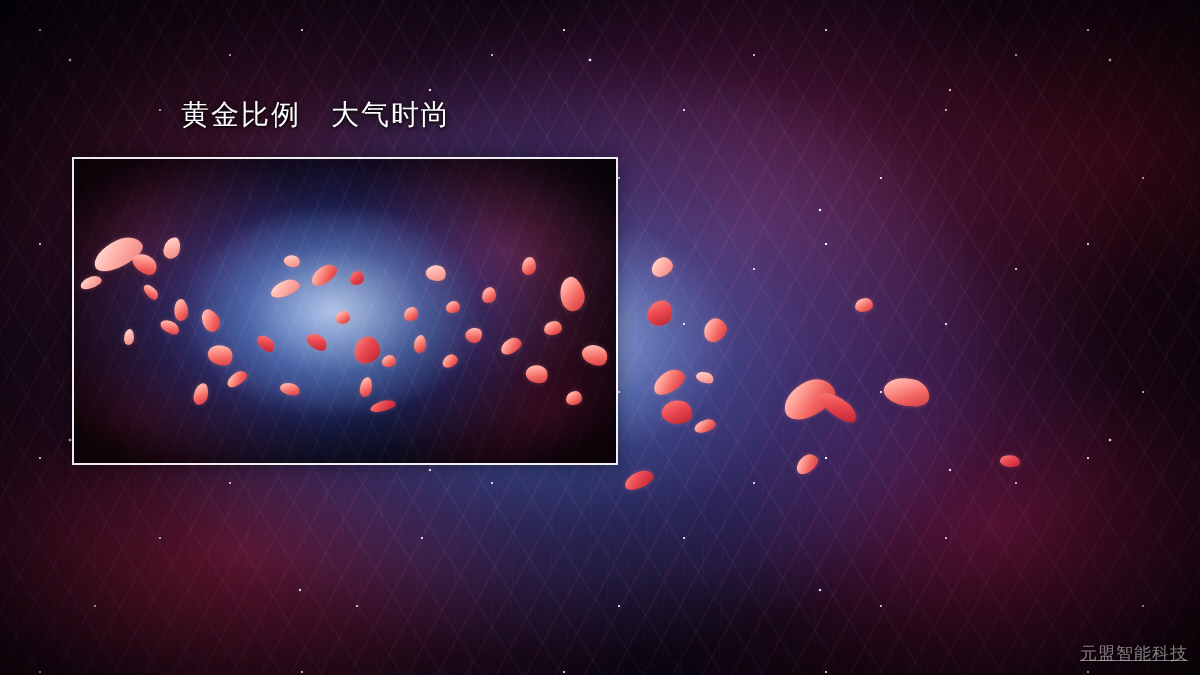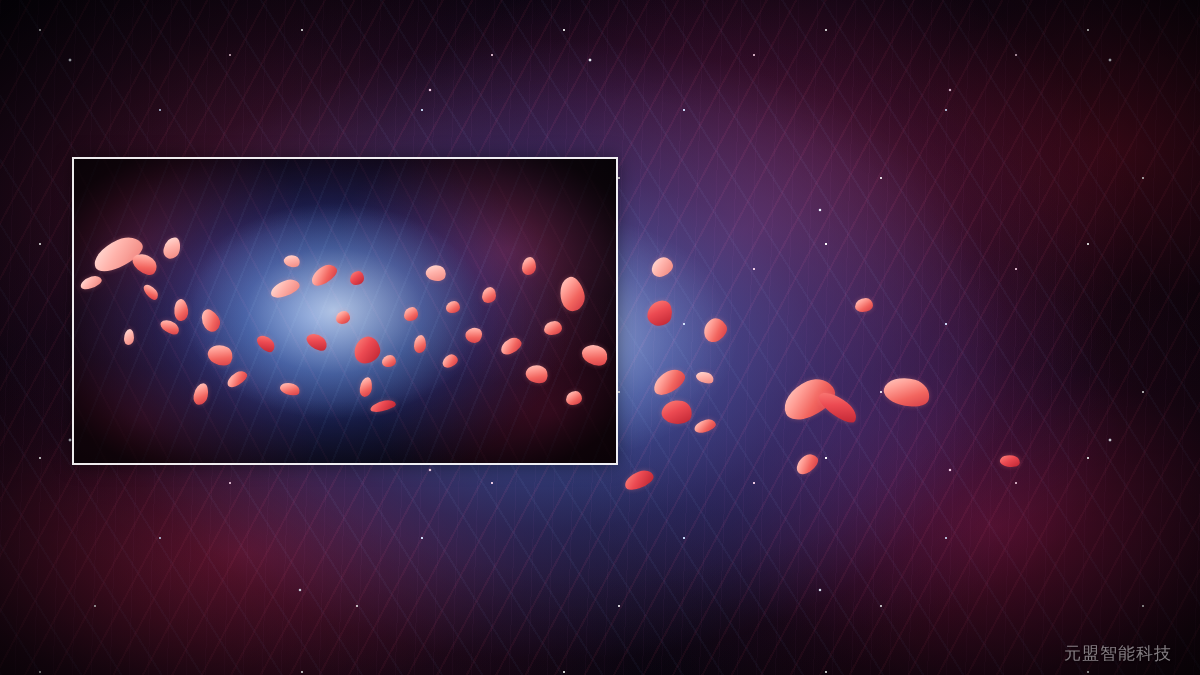--- a/index.html
+++ b/index.html
@@ -121,38 +121,40 @@
     text-shadow:0 0 10px rgba(0,0,0,.75),0 1px 3px rgba(0,0,0,.9);
   }
   #body-copy{
     position:absolute;left:663px;top:254px;width:480px;
     color:#fff;font-size:20px;line-height:43px;letter-spacing:.5px;
     text-shadow:0 0 9px rgba(0,0,0,.70),0 1px 3px rgba(0,0,0,.85);
   }
   #body-copy .line{white-space:nowrap;}
 
   #watermark{
-    position:absolute;right:28px;bottom:10px;
+    position:absolute;right:12px;bottom:10px;
     color:rgba(205,200,205,0.62);font-size:17px;letter-spacing:1px;
     text-shadow:0 1px 2px rgba(0,0,0,.6);
+    text-decoration:underline;
   }
 </style>
 </head>
 <body>
 
 <div id="slide">
 
   <div class="bg-layer nebula-base"></div>
   <div class="bg-layer nebula-glow"></div>
   <div class="bg-layer nebula-filaments"></div>
   <div class="bg-layer stars-sm"></div>
   <div class="bg-layer stars-md"></div>
   <div class="bg-layer stars-lg"></div>
   <div class="bg-layer vignette"></div>
 
+  <div id="headline">黄金比例　大气时尚</div>
 
   <div id="picture-frame">
     <div class="inner-bg"></div>
     <div class="inner-fil"></div>
     <div class="inner-vig"></div>
     <div id="petals-inside">
         <div class="petal pale" style="left: 18px; top: 82px; width: 52px; height: 26px; transform: rotate(-24deg);"></div>
         <div class="petal" style="left: 58px; top: 96px; width: 26px; height: 18px; transform: rotate(40deg);"></div>
         <div class="petal pale" style="left: 90px; top: 78px; width: 16px; height: 22px; transform: rotate(12deg);"></div>
         <div class="petal pale" style="left: 6px; top: 118px; width: 22px; height: 11px; transform: rotate(-18deg);"></div>

